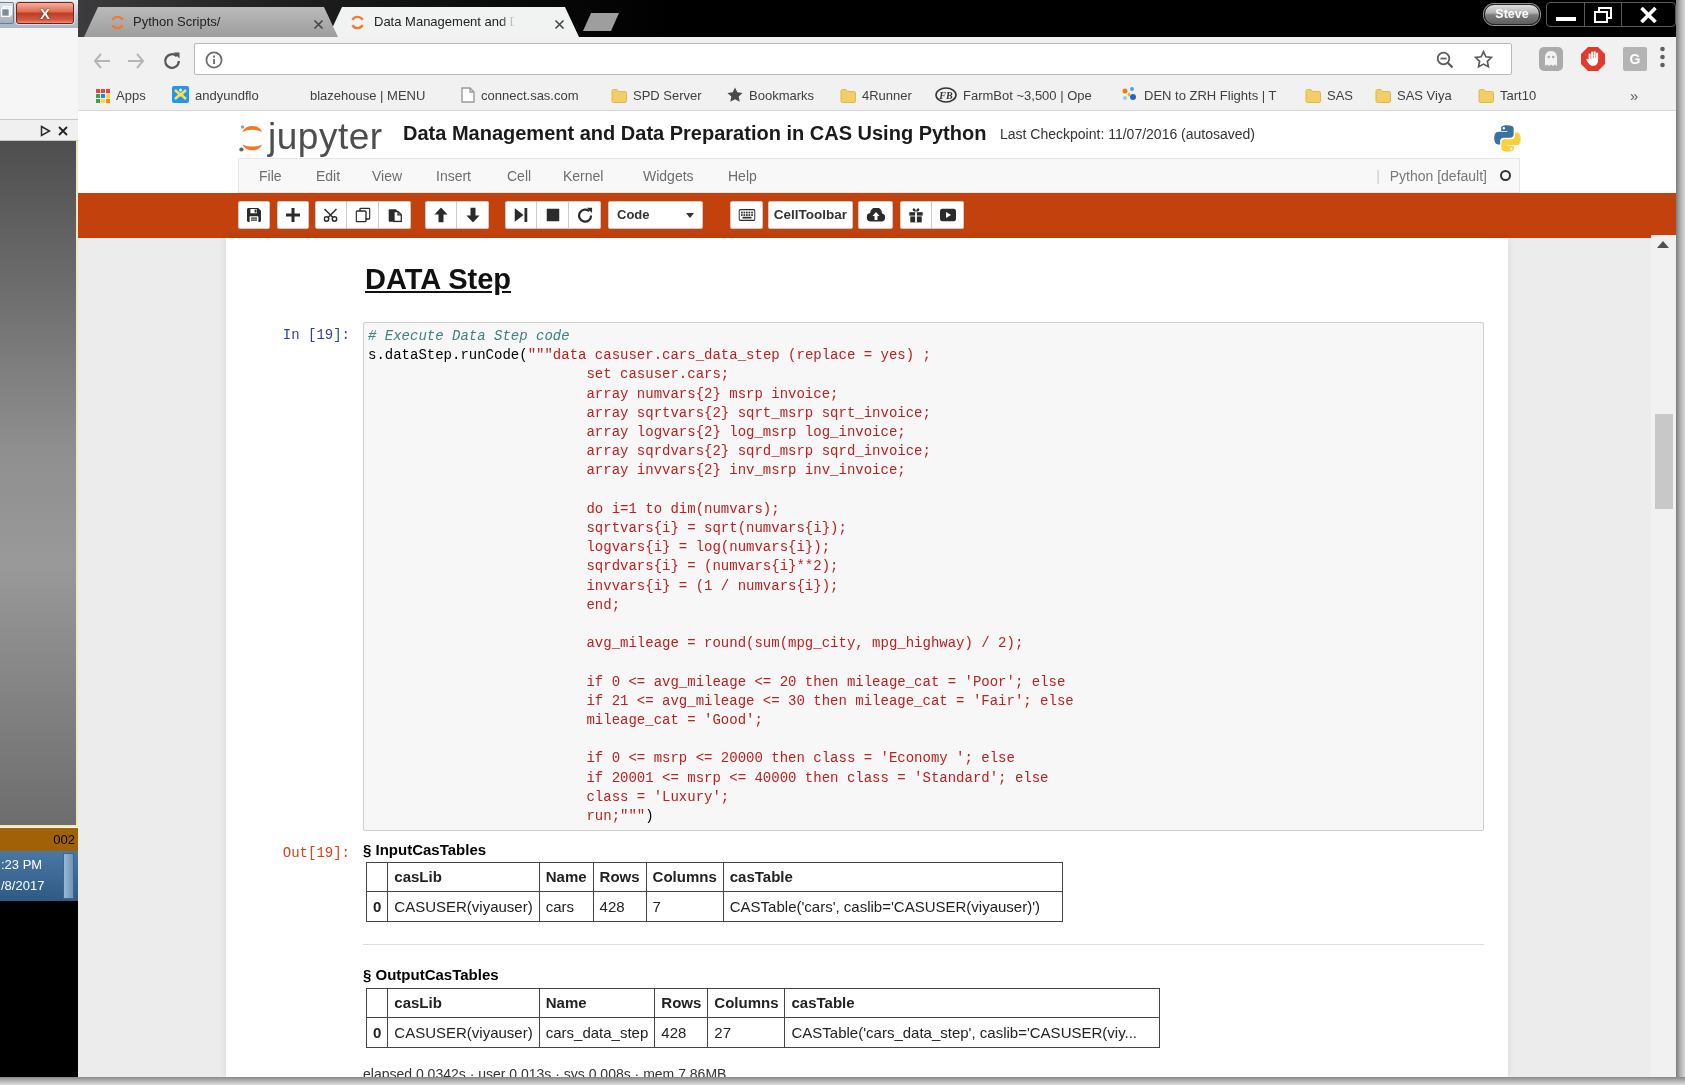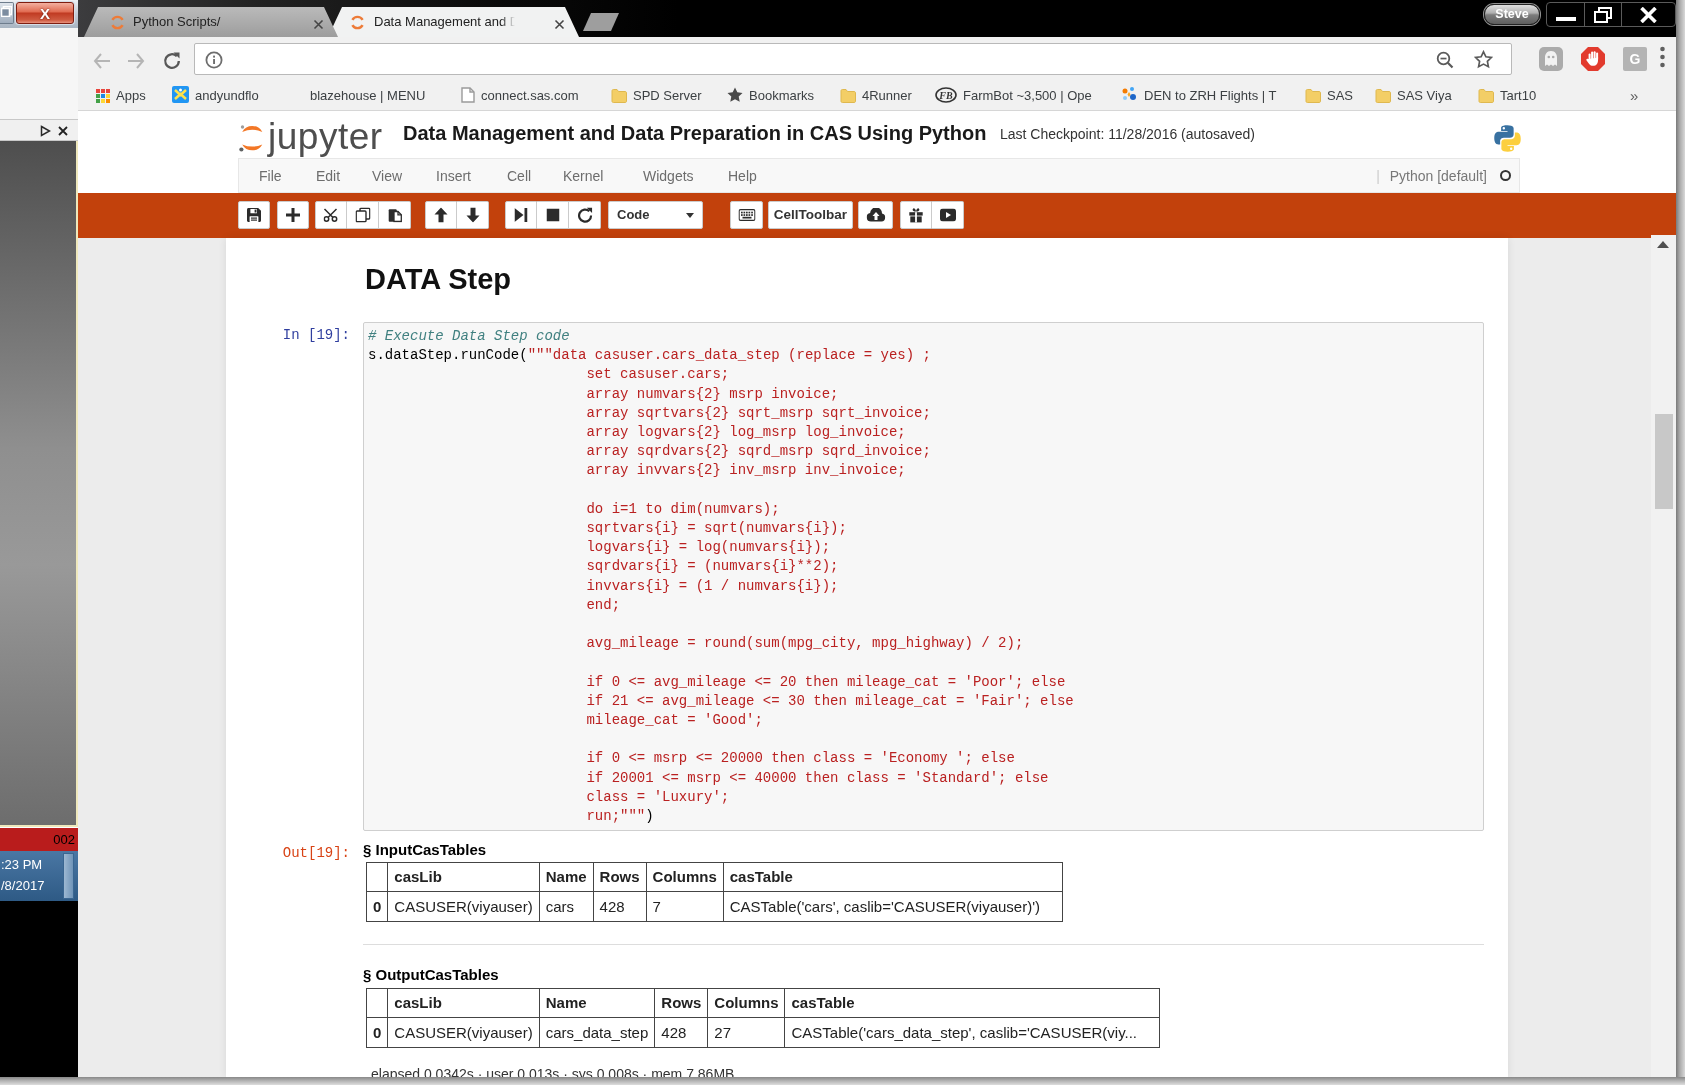--- a/index.html
+++ b/index.html
@@ -10,21 +10,21 @@
 
 
 #lw-title{left:0;top:0;width:78px;height:28px;background:linear-gradient(#eef1f5,#c3ccd6 50%,#a9b5c2);}
 #lw-rest{left:0;top:2px;width:14px;height:22px;background:linear-gradient(#dfe5ec,#9fadbd);border:1px solid #6e7d8d;border-left:none;border-radius:0 2px 2px 0;}
 #lw-rest svg{position:absolute;left:1px;top:3px;}
 #lw-close{left:16px;top:2px;width:58px;height:22px;background:linear-gradient(#f3b0a0,#e06a50 45%,#c03a22 50%,#cf5b41 85%,#e8907c);border:1px solid #7e1d10;border-radius:3px;box-shadow:0 0 0 1px #d6dde6;}
 #lw-close .x{position:absolute;left:0;top:0;width:100%;height:100%;display:flex;align-items:center;justify-content:center;color:#fff;font-weight:bold;font-size:15px;text-shadow:0 0 2px #5a1208;}
 #lw-white{left:0;top:28px;width:78px;height:91px;background:#f6f6f6;}
 #lw-tb{left:0;top:119px;width:78px;height:22px;background:#f0f0f0;border-top:1px solid #c8c8c8;border-bottom:1px solid #c8c8c8;}
 #lw-grey{left:0;top:141px;width:78px;height:686px;background:linear-gradient(#4e4e4e,#8f8f8f 45%,#999 62%,#6d6d6d);border-right:2px solid #efe8bc;border-bottom:2px solid #efe8bc;}
-#lw-002{left:0;top:827px;width:78px;height:24px;background:#b91c1c;border-top:1px solid #fff;color:#000;font-size:13px;text-align:right;padding:4px 3px 0 0;font-family:"Liberation Sans",sans-serif;}
+#lw-002{left:0;top:827px;width:78px;height:24px;background:#a16207;border-top:1px solid #fff;color:#000;font-size:13px;text-align:right;padding:4px 3px 0 0;font-family:"Liberation Sans",sans-serif;}
 #lw-blue{left:0;top:851px;width:78px;height:50px;background:linear-gradient(#4a77a4,#2e5a85);color:#fff;font-size:13px;padding:3px 0 0 1px;line-height:21px;}
 #lw-blue .sb{position:absolute;right:4px;top:2px;width:11px;height:46px;background:linear-gradient(90deg,#9db8d2,#6f94b8);border:1px solid #3a6691;}
 #lw-black{left:0;top:901px;width:78px;height:176px;background:#000;}
 
 
 #tabbar{left:78px;top:0;width:1598px;height:37px;background:linear-gradient(90deg,#3c3c3e 0,#222 180px,#0a0a0a 420px,#000 600px);}
 .tab{position:absolute;top:7px;height:30px;}
 #tab1{left:6px;width:254px;background:linear-gradient(#bababa,#9d9d9d);clip-path:polygon(14px 0,240px 0,254px 30px,0 30px);}
 #tab2{left:250px;width:251px;background:#f1f2f2;clip-path:polygon(14px 0,237px 0,251px 30px,0 30px);}
 .tab .fav{position:absolute;top:8px;}
@@ -74,36 +74,36 @@
 .tgrp .gb{position:relative;width:32px;height:28px;background:#fff;border:1px solid #cbcbcb;border-left:none;}
 .tgrp .gb:first-child{border-left:1px solid #cbcbcb;border-radius:2px 0 0 2px;}
 .tgrp .gb:last-child{border-radius:0 2px 2px 0;}
 .gb svg{position:absolute;left:50%;top:50%;transform:translate(-50%,-50%);}
 #codesel{position:absolute;left:530px;top:8px;width:95px;height:28px;background:#fff;border:1px solid #cbcbcb;border-radius:2px;font-size:13px;color:#333;line-height:26px;padding-left:8px;}
 #codesel .car{position:absolute;right:8px;top:11px;width:0;height:0;border-left:4px solid transparent;border-right:4px solid transparent;border-top:5px solid #333;}
 #celltb{position:absolute;left:690px;top:8px;width:85px;height:28px;background:#fff;border:1px solid #cbcbcb;border-radius:2px;font-size:13.5px;color:#333;text-align:center;line-height:26px;}
 
 #site{position:absolute;left:0;top:127px;width:100%;height:839px;background:#ececec;}
 #nbcontainer{position:absolute;left:148px;top:0;width:1282px;height:839px;background:#fff;box-shadow:0 0 8px rgba(0,0,0,0.09);}
-#h-datastep{position:absolute;left:139px;top:25px;font-size:29px;font-weight:bold;color:#111;}
+#h-datastep{position:absolute;left:139px;top:25px;font-size:29px;font-weight:bold;color:#111;text-decoration:underline;}
 #inprompt{position:absolute;left:10px;top:89px;width:114px;text-align:right;font-family:"Liberation Mono",monospace;font-size:14px;color:#303f9f;}
 #codecell{position:absolute;left:137px;top:84px;width:1121px;height:509px;background:#f7f7f7;border:1px solid #cfcfcf;border-radius:2px;}
 #codecell pre{margin:0;padding:4px;font-family:"Liberation Mono",monospace;font-size:14px;line-height:19.2px;color:#ba2121;}
 #codecell .cm{color:#408080;font-style:italic;}
 #codecell .bk2{color:#000;}
 #outprompt{position:absolute;left:10px;top:607px;width:114px;text-align:right;font-family:"Liberation Mono",monospace;font-size:14px;color:#d84315;}
 #outarea{position:absolute;left:137px;top:603px;width:1130px;height:236px;}
 .sect{position:absolute;font-size:15px;font-weight:bold;color:#000;}
 table.ct{position:absolute;border-collapse:collapse;font-size:15px;color:#222;}
 table.ct th,table.ct td{border:1px solid #444;padding:5px 6px 6px;text-align:left;font-weight:normal;white-space:nowrap;overflow:hidden;}
 table.ct td{padding:6px 6px;}
 table.ct th{font-weight:bold;}
 table.ct td.b{font-weight:bold;}
 #hr1{position:absolute;left:0px;top:103px;width:1121px;height:1px;background:#ddd;}
-#elapsed{position:absolute;left:8px;top:225px;font-size:14px;color:#333;}
+#elapsed{position:absolute;left:0px;top:225px;font-size:14px;color:#333;}
 
 
 #sbar{left:1651px;top:235px;width:25px;height:842px;background:#f1f1f1;}
 #sbar .up{position:absolute;left:6px;top:6px;width:0;height:0;border-left:6px solid transparent;border-right:6px solid transparent;border-bottom:7px solid #505050;}
 #sbar .thumb{position:absolute;left:4px;top:179px;width:18px;height:95px;background:#c8c8c8;}
 
 
 #rframe{left:1676px;top:0;width:9px;height:1085px;background:linear-gradient(90deg,#7a7a7a,#a8a8a8 40%,#d8d8d8);}
 #bframe{left:0;top:1077px;width:1685px;height:8px;background:linear-gradient(#888,#b5b5b5 50%,#ddd);}
 </style>
@@ -289,21 +289,21 @@
   <div class="abs" id="page">
     <div id="nb-head">
       <span id="jlogo"><svg width="28" height="32" viewBox="0 0 28 32">
             <circle cx="4.5" cy="5" r="1.7" fill="#9e9e9e"></circle>
             <circle cx="3.4" cy="27.5" r="2.1" fill="#616262"></circle>
             <path d="M4.2 9.9 A11.5 11.5 0 0 1 24.3 9.9 A25 25 0 0 0 4.2 9.9 Z" fill="#f37726"></path>
             <path d="M4.2 22.4 A11.5 11.5 0 0 0 24.3 22.4 A25 25 0 0 1 4.2 22.4 Z" fill="#f37726"></path>
           </svg></span>
       <span id="jword">jupyter</span>
       <span id="nbtitle">Data Management and Data Preparation in CAS Using Python</span>
-      <span id="nbchk">Last Checkpoint: 11/28/2016 (autosaved)</span>
+      <span id="nbchk">Last Checkpoint: 11/07/2016 (autosaved)</span>
       <span id="pylogo"><svg width="27" height="27" viewBox="0 0 110 110">
             <path fill="#3871a1" d="M54 1c-27 0-25 11-25 11v12h26v4H18s-17-2-17 25 15 26 15 26h9V67s-.5-15 15-15h26s14 .3 14-14V14S82 1 54 1zM40 8a5 5 0 110 10 5 5 0 010-10z"></path>
             <path fill="#fccf3e" d="M56 109c27 0 25-11 25-11V86H55v-4h37s17 2 17-25-15-26-15-26h-9v12s.5 15-15 15H44s-14-.3-14 14v24s-2 13 26 13zm14-7a5 5 0 110-10 5 5 0 010 10z"></path>
           </svg></span>
     </div>
     <div id="menubar">
       <span class="mi" style="left:20px">File</span>
       <span class="mi" style="left:77px">Edit</span>
       <span class="mi" style="left:133px">View</span>
       <span class="mi" style="left:197px">Insert</span>

